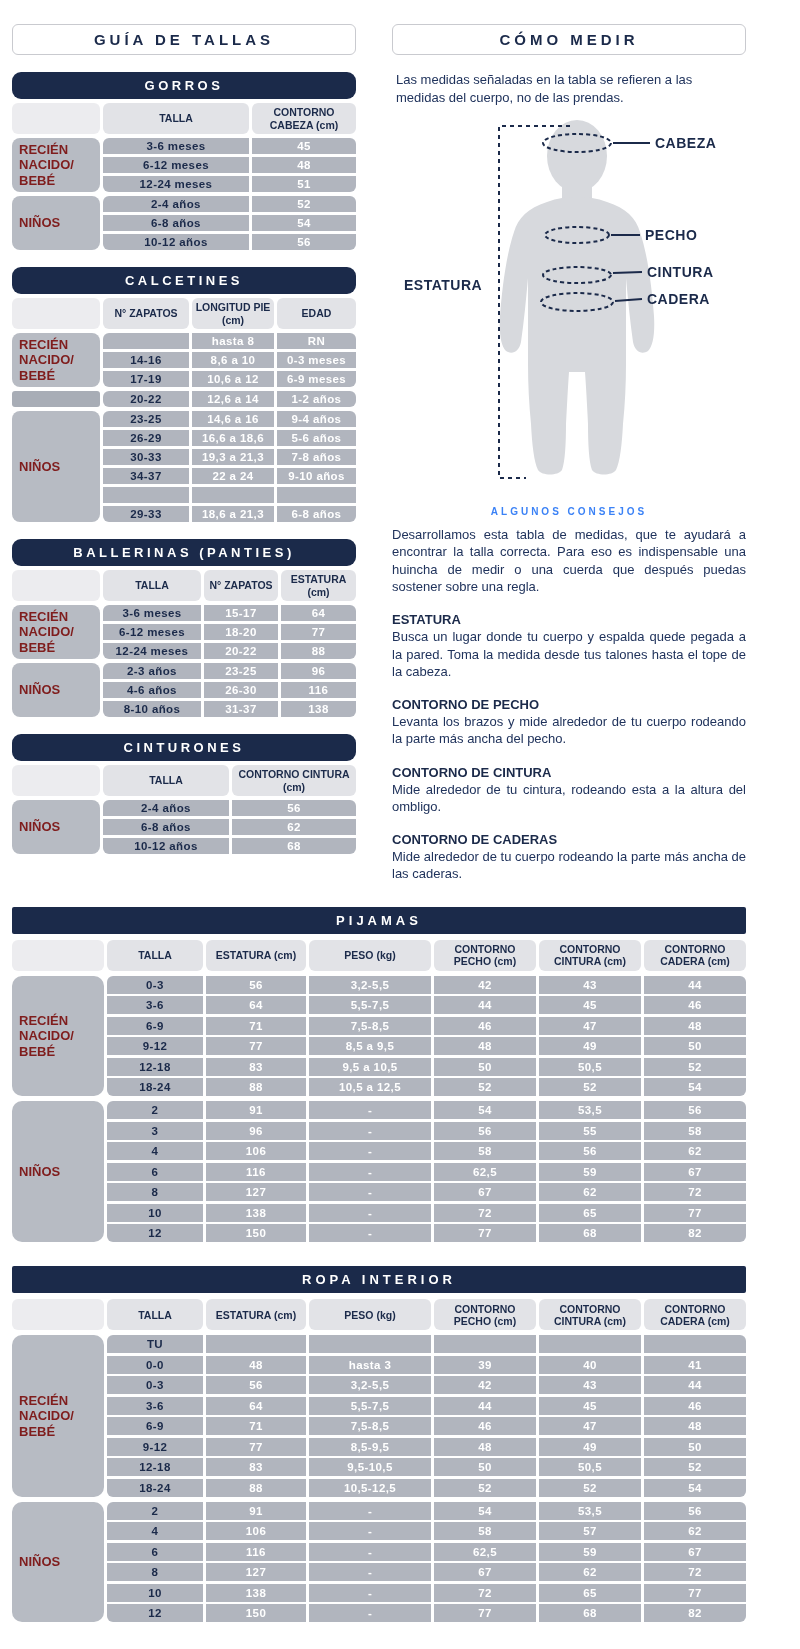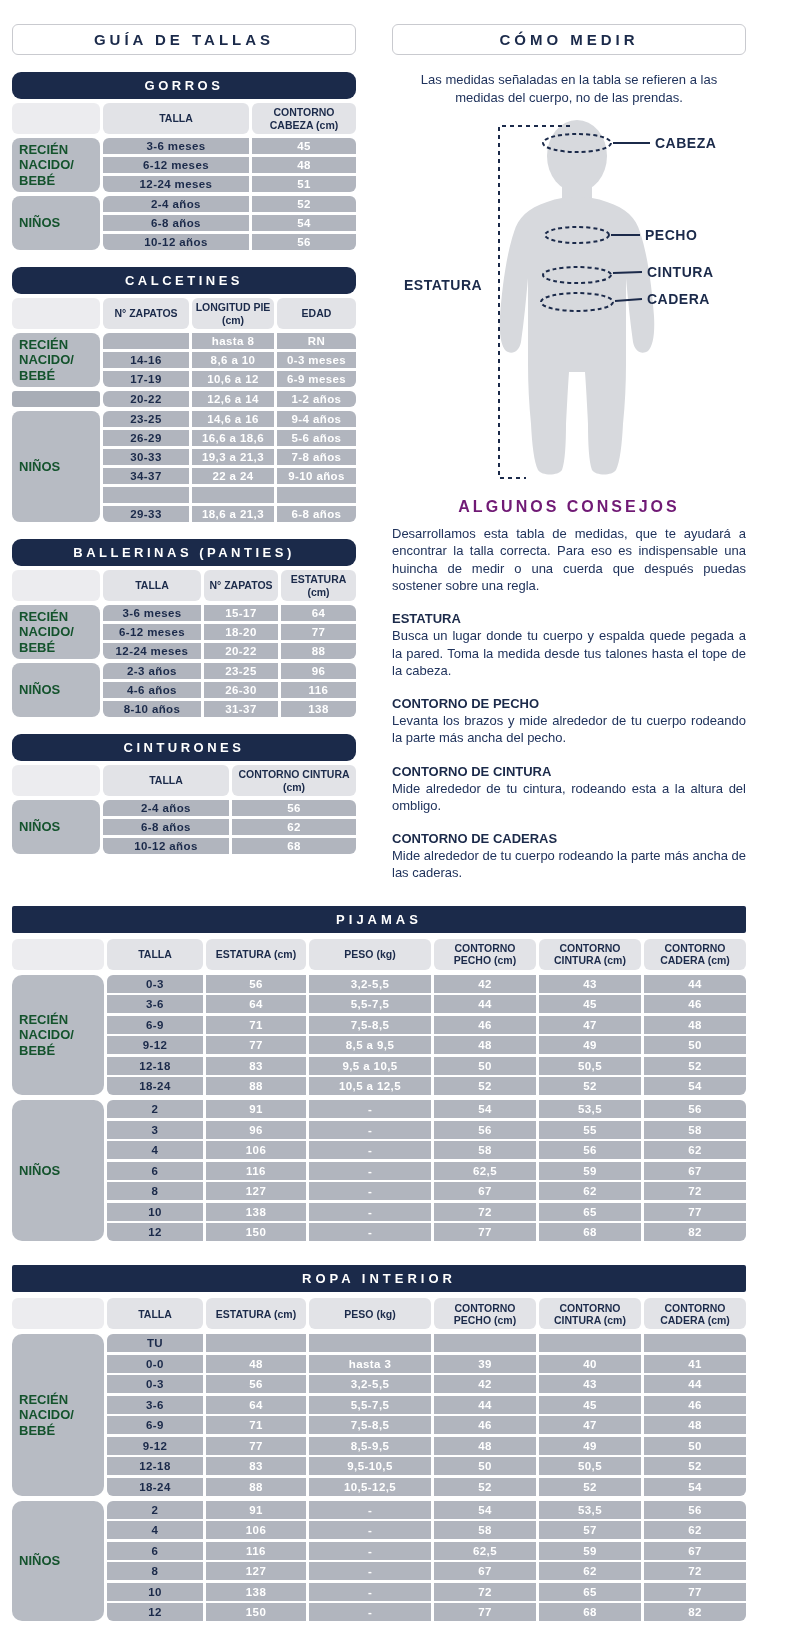--- a/index.html
+++ b/index.html
@@ -34,21 +34,21 @@
     background:#e2e3e7; border-radius:6px; min-height:31px;
     display:flex; align-items:center; justify-content:center; text-align:center;
     font-weight:bold; font-size:10.5px; line-height:1.15; color:#1b2a4a;
     padding:2px 3px;
   }
   .hlabel { background:#ececef; }
   .tgroup { display:grid; column-gap:3px; margin-top:4px; }
   .glabel {
     background:#b7bbc3; border-radius:8px;
     display:flex; align-items:center;
-    font-weight:bold; font-size:13px; line-height:1.18; color:#14532d;
+    font-weight:bold; font-size:13px; line-height:1.18; color:#7f1d1d;
     padding:4px 2px 4px 7px;
   }
   .gempty { background:#a8adb6; border-radius:3px; }
   .rows { display:flex; flex-direction:column; gap:3px; border-radius:6px; overflow:hidden; }
   .trow { display:grid; column-gap:3px;border-radius:6px; }
   .cell {
     background:#b1b5be; height:16px;
     display:flex; align-items:center; justify-content:center;
     font-size:11.5px; font-weight:bold; letter-spacing:.4px;
   }
@@ -58,28 +58,28 @@
   .big { margin-top:24px; }
   .big .tbar { border-radius:2px; letter-spacing:4px; }
   .big .thead-row { margin-top:6px; }
   .big .tgroup { margin-top:5px; }
   .big .cell { height:18px; gap:0; }
   .big .glabel { border-radius:10px; font-size:13px; }
   .big .rows { gap:2.5px; }
 
   
   .intro {
-    margin-top:16px; text-align:center;
+    margin-top:16px; 
     font-size:13px; line-height:1.35; color:#20335c;
     padding:0 4px;
   }
   .diagram-wrap { margin-top:8px; }
   .consejos-title {
-    margin-top:8px; text-align:center;
-    font-weight:bold; font-size:16px; letter-spacing:3px; color:#701a75;
+    margin-top:16px; text-align:center;
+    font-weight:bold; font-size:10px; letter-spacing:3px; color:#3b82f6;
   }
   .consejos-p {
     margin-top:9px; text-align:justify;
     font-size:13px; line-height:1.33; color:#20335c;
   }
   .tip { margin-top:17px; }
   .tip h4 { font-size:13px; font-weight:bold; color:#1b2a4a; margin-bottom:1px; }
   .tip p { text-align:justify; font-size:13px; line-height:1.33; color:#20335c; }
 
   svg text {

